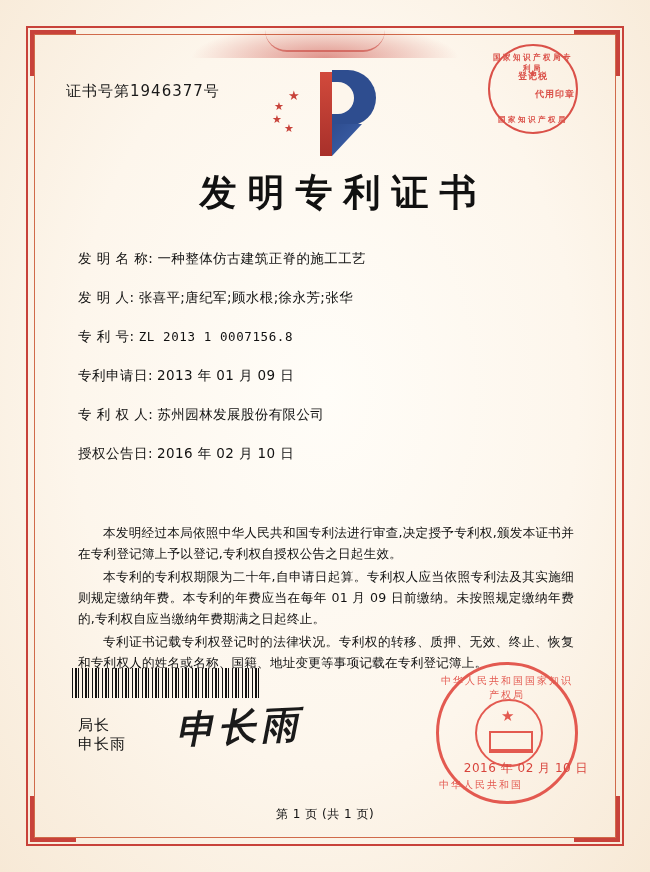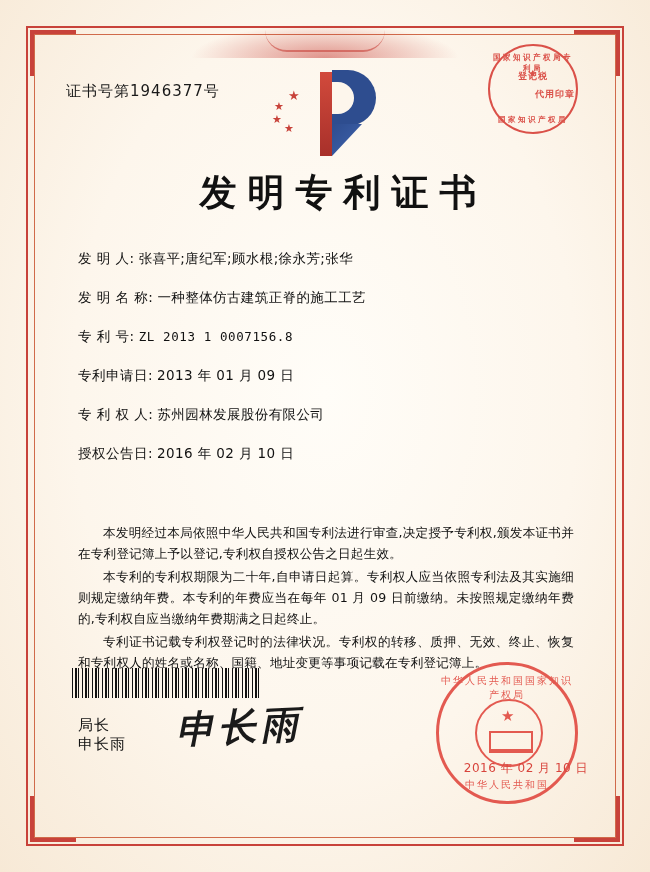--- a/index.html
+++ b/index.html
@@ -319,21 +319,21 @@
     width: 136px;
     text-align: center;
     font-size: 10px;
     letter-spacing: 2px;
   }
   .seal-main .arc-bottom {
     position: absolute;
     left: 0;
     bottom: 9px;
     width: 136px;
-    text-align: center;
+    text-align: left;
     font-size: 10px;
     letter-spacing: 2px;
   }
   .seal-main .emblem {
     position: absolute;
     left: 50%;
     top: 34px;
     margin-left: -32px;
     width: 64px;
     height: 64px;
@@ -413,26 +413,26 @@
     <div class="star-c">★</div>
     <div class="center-text">登记税</div>
     <div class="center-text" style="top:42px;margin-left:22px;">代用印章</div>
     <div class="ring-text2">国家知识产权局</div>
   </div>
 
   <div class="title">发明专利证书</div>
 
   <div class="fields">
     <div class="field-row">
+      <span class="field-label">发 明 名 称:</span>
+      <span class="field-value">一种整体仿古建筑正脊的施工工艺</span>
+    </div>
+    <div class="field-row">
       <span class="field-label">发 明 人:</span>
       <span class="field-value">张喜平;唐纪军;顾水根;徐永芳;张华</span>
-    </div>
-    <div class="field-row">
-      <span class="field-label">发 明 名 称:</span>
-      <span class="field-value">一种整体仿古建筑正脊的施工工艺</span>
     </div>
     <div class="field-row">
       <span class="field-label">专 利 号:</span>
       <span class="field-value mono">ZL 2013 1 0007156.8</span>
     </div>
     <div class="field-row">
       <span class="field-label">专利申请日:</span>
       <span class="field-value">2013 年 01 月 09 日</span>
     </div>
     <div class="field-row">
@@ -462,14 +462,15 @@
   <div class="seal-main">
     <div class="arc-top">中华人民共和国国家知识产权局</div>
     <div class="emblem">
       <div class="star-top">★</div>
       <div class="gate"></div>
     </div>
     <div class="arc-bottom">中华人民共和国</div>
   </div>
   <div class="seal-date">2016 年 02 月 10 日</div>
 
+  <div class="footer">第 1 页 (共 1 页)</div>
 
 </div>
 
 </body></html>

